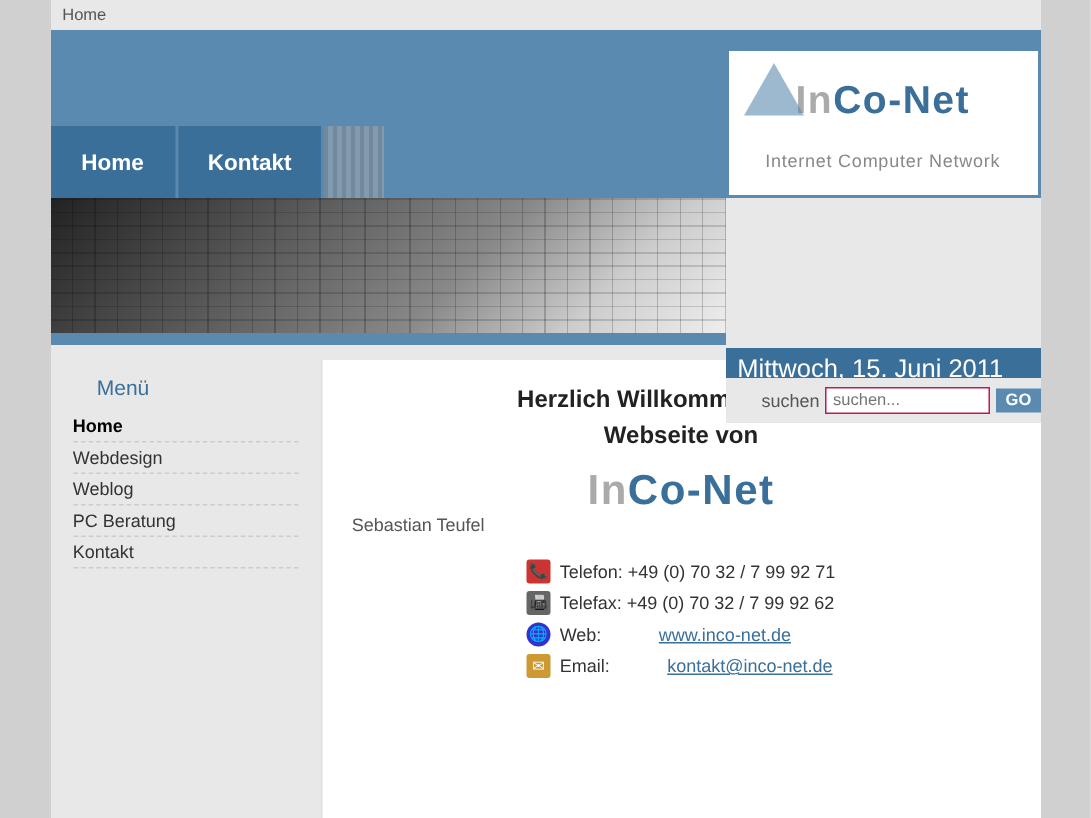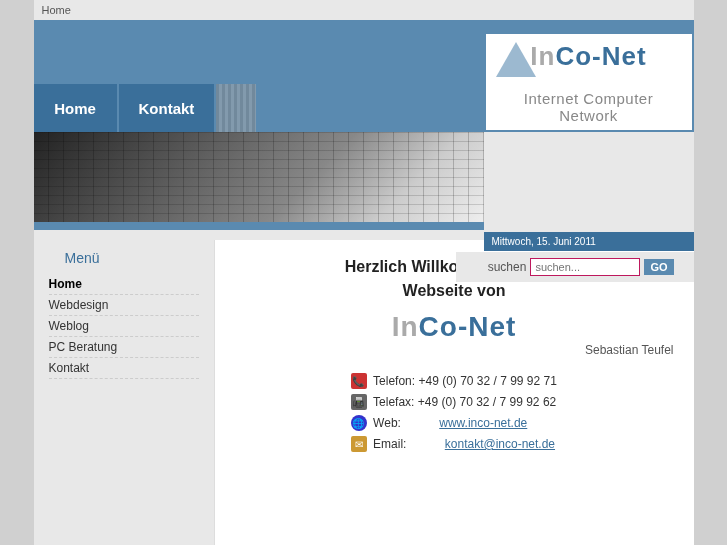--- a/index.html
+++ b/index.html
@@ -95,21 +95,21 @@
 
     #logo-text {
       font-size: 26px;
       font-weight: bold;
       color: #3a6f9a;
       letter-spacing: 1px;
     }
     #logo-text span { color: #aaa; }
 
     #logo-subtitle {
-      font-size: 15px;
+      font-size: 12px;
       color: #888;
       text-align: center;
       margin-top: 18px;
       letter-spacing: 0.5px;
     }
 
     
     #logo-triangle {
       position: absolute;
       top: 8px;
@@ -156,32 +156,32 @@
     }
 
     
     #date-bar {
       position: absolute;
       right: 0;
       top: 100px;
       width: 210px;
       background: #3a6f9a;
       color: #fff;
-      font-size: 10px;
+      font-size: 17px;
       padding: 4px 8px;
     }
 
     
     #search-bar {
       position: absolute;
       right: 0;
       top: 120px;
-      width: 238px;
+      width: 210px;
       background: #e8e8e8;
-      padding: 6px 20px;
+      padding: 6px 0;
       display: flex;
       align-items: center;
       gap: 4px;
       justify-content: flex-end;
     }
 
     #search-label {
       font-size: 12px;
       color: #555;
     }
@@ -263,21 +263,21 @@
     #company-name {
       font-size: 28px;
       font-weight: bold;
       color: #3a6f9a;
       text-align: center;
       letter-spacing: 1px;
     }
     #company-name span { color: #aaa; }
 
     #person-name {
-      text-align: right;
+      text-align: left;
       font-size: 12px;
       color: #555;
       margin-bottom: 16px;
     }
 
     #contact-list {
       list-style: none;
       margin: 10px auto;
       width: fit-content;
     }

